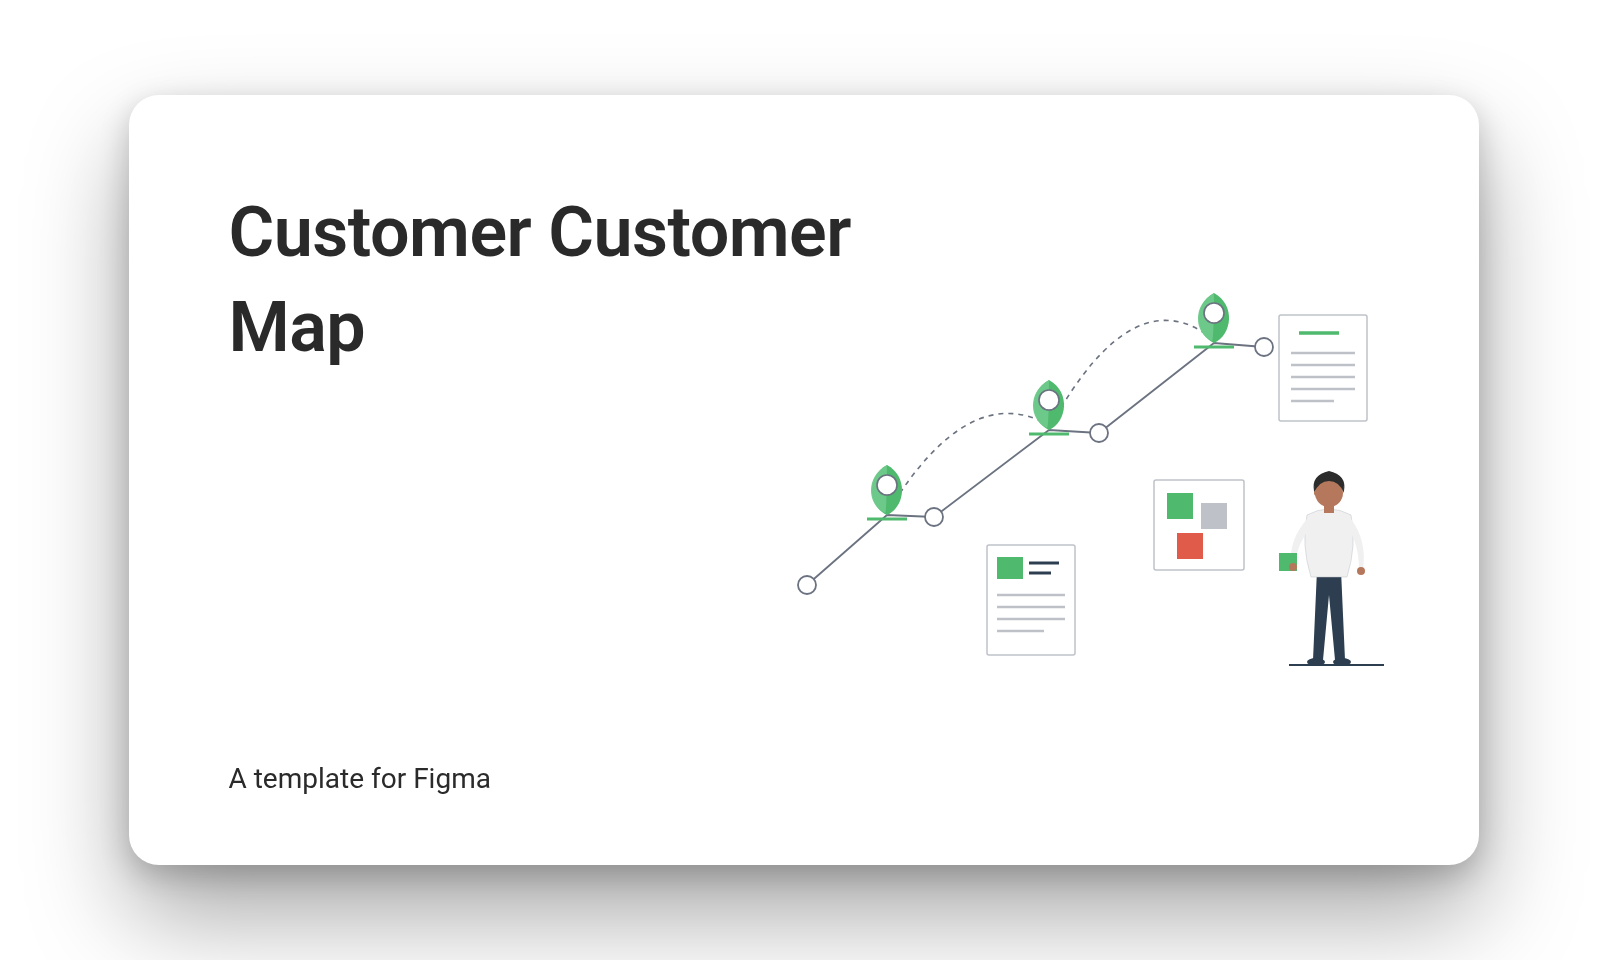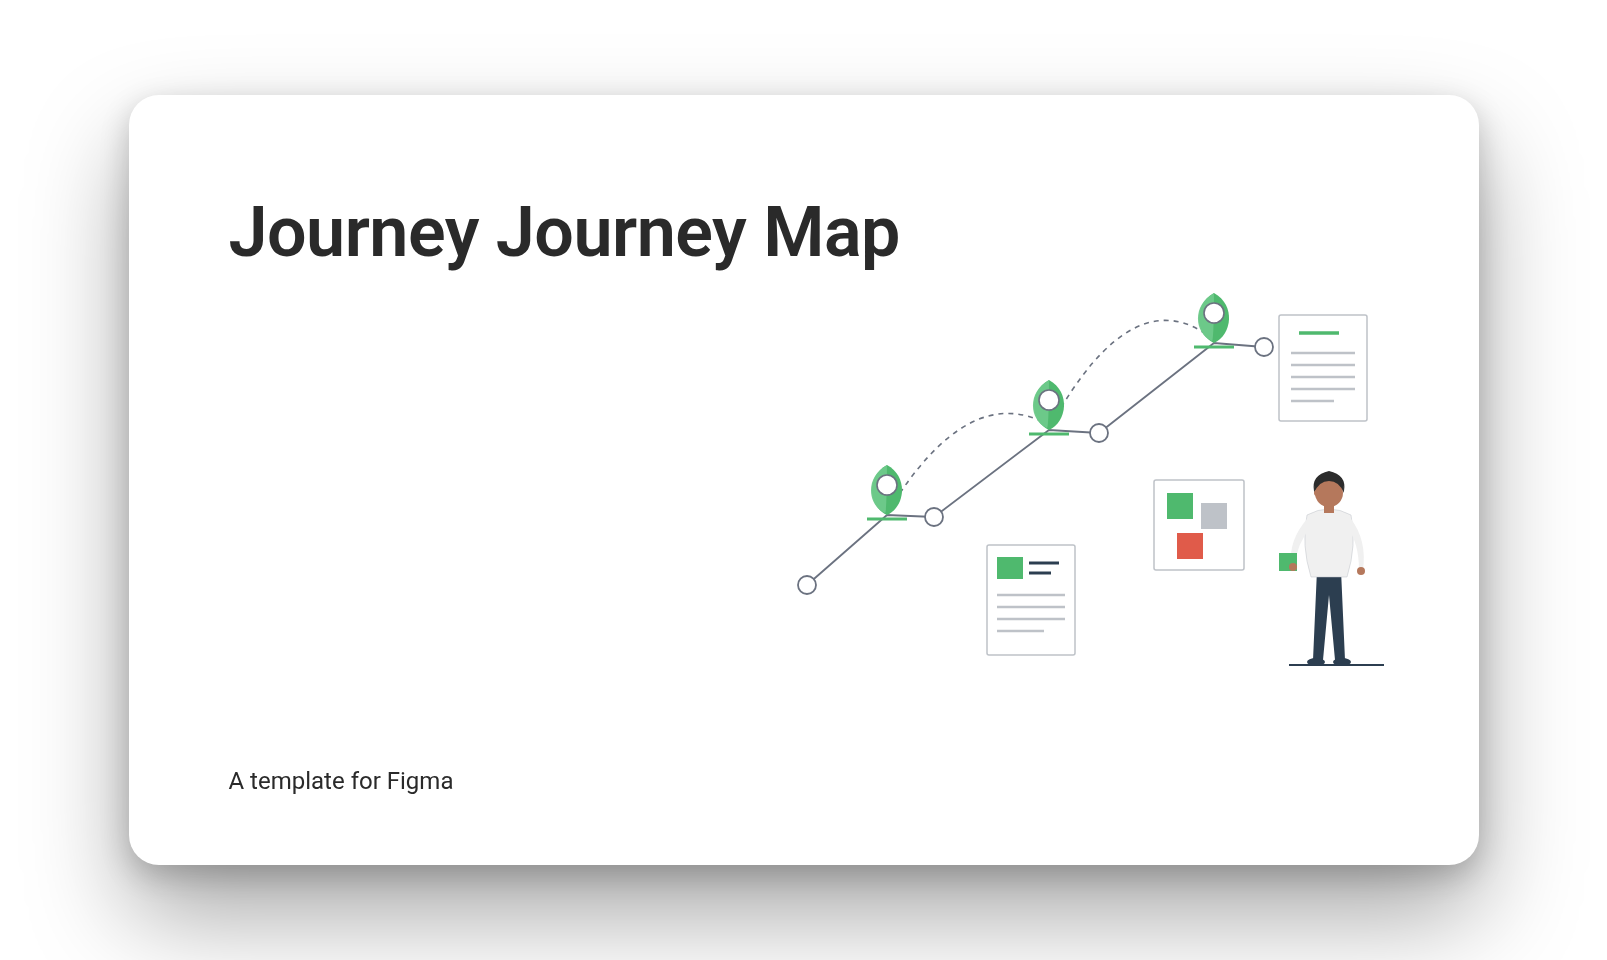--- a/index.html
+++ b/index.html
@@ -35,21 +35,21 @@
       color: #2a2a2a;
       line-height: 1.35;
       letter-spacing: -0.5px;
       max-width: 700px;
     }
     
     .subtitle {
       position: absolute;
       bottom: 70px;
       left: 100px;
-      font-size: 24px;
+      font-size: 28px;
       font-weight: 400;
       color: #2a2a2a;
     }
     
     .illustration-area {
       position: absolute;
       right: 80px;
       top: 120px;
       width: 640px;
       height: 480px;
@@ -57,21 +57,21 @@
     
     .illustration-svg {
       width: 100%;
       height: 100%;
     }
   </style>
 </head>
 <body>
 
 <div class="card">
-  <h1 class="title">Journey Journey Map</h1>
+  <h1 class="title">Customer Customer Map</h1>
   <p class="subtitle">A template for Figma</p>
 
   <div class="illustration-area">
     <svg class="illustration-svg" viewBox="0 0 640 480" xmlns="http://www.w3.org/2000/svg">
 
       <path d="M 48 370 L 128 300 L 175 302 L 290 215 L 340 218 L 455 128 L 505 132" stroke="#6B7280" stroke-width="1.8" fill="none"></path>
 
       <path d="M 130 295 Q 210 165 290 210" stroke="#6B7280" stroke-width="1.6" stroke-dasharray="5 5" fill="none"></path>
       <path d="M 292 210 Q 375 60 455 125" stroke="#6B7280" stroke-width="1.6" stroke-dasharray="5 5" fill="none"></path>
 

